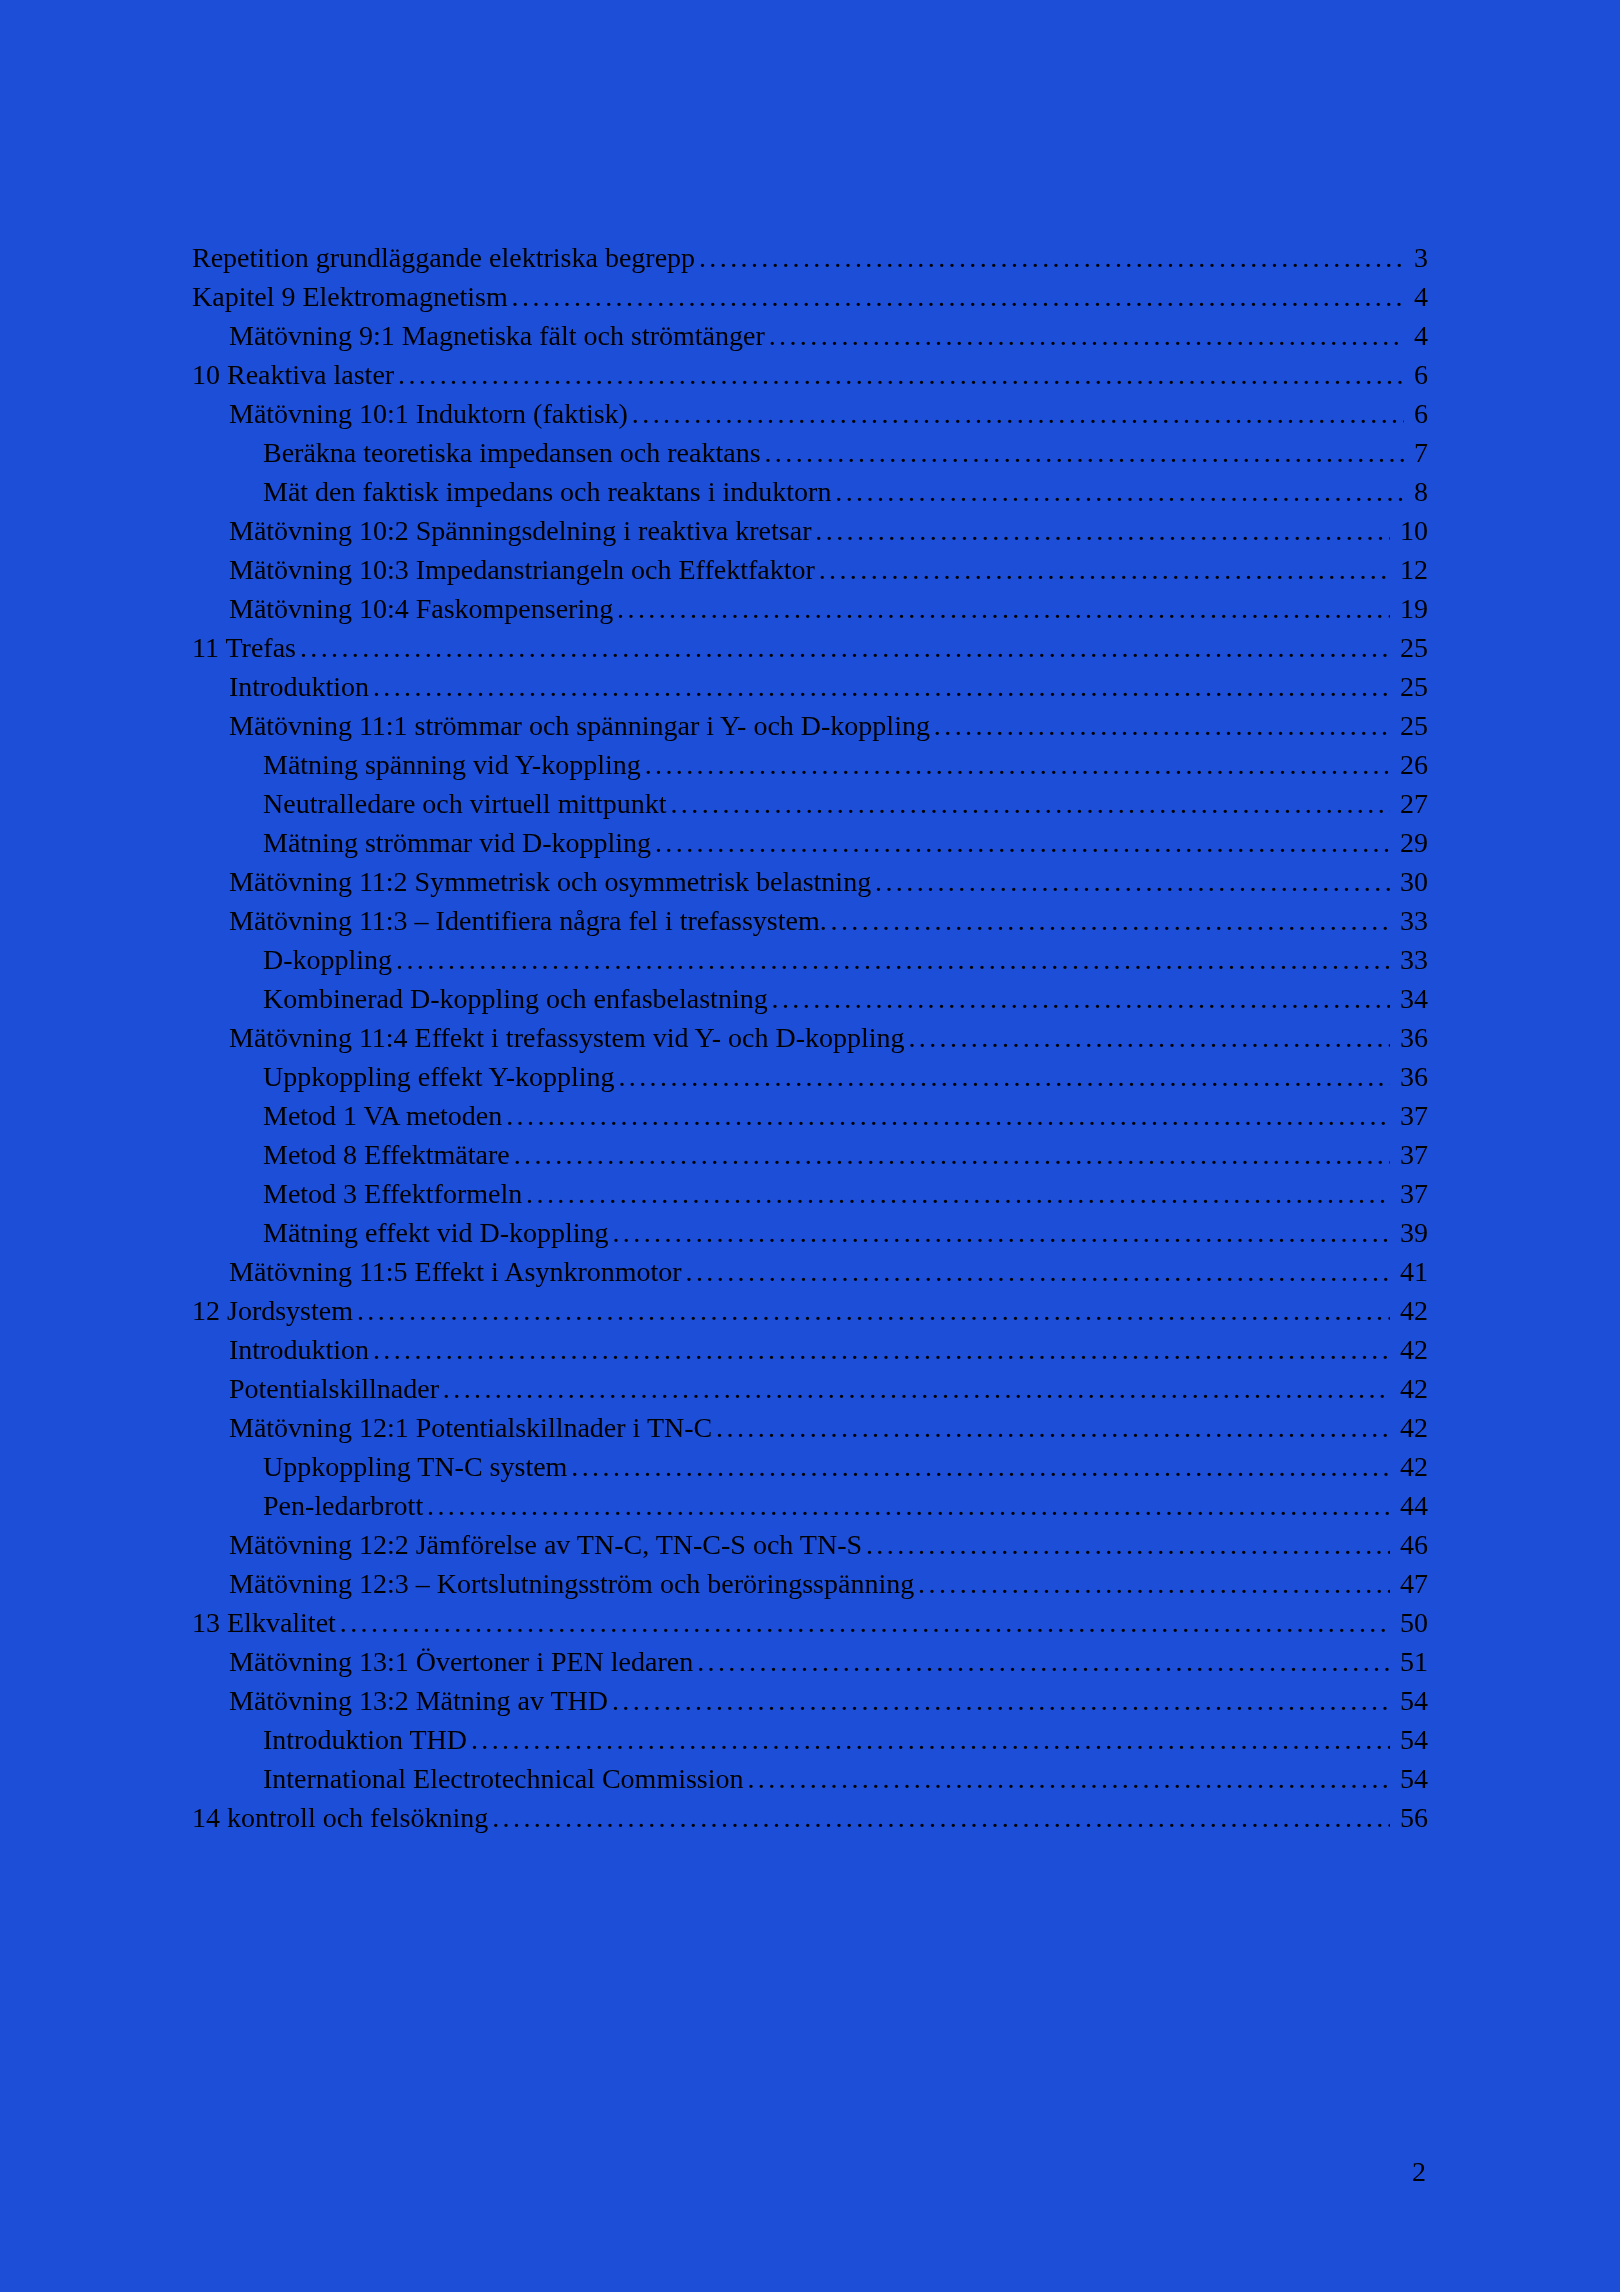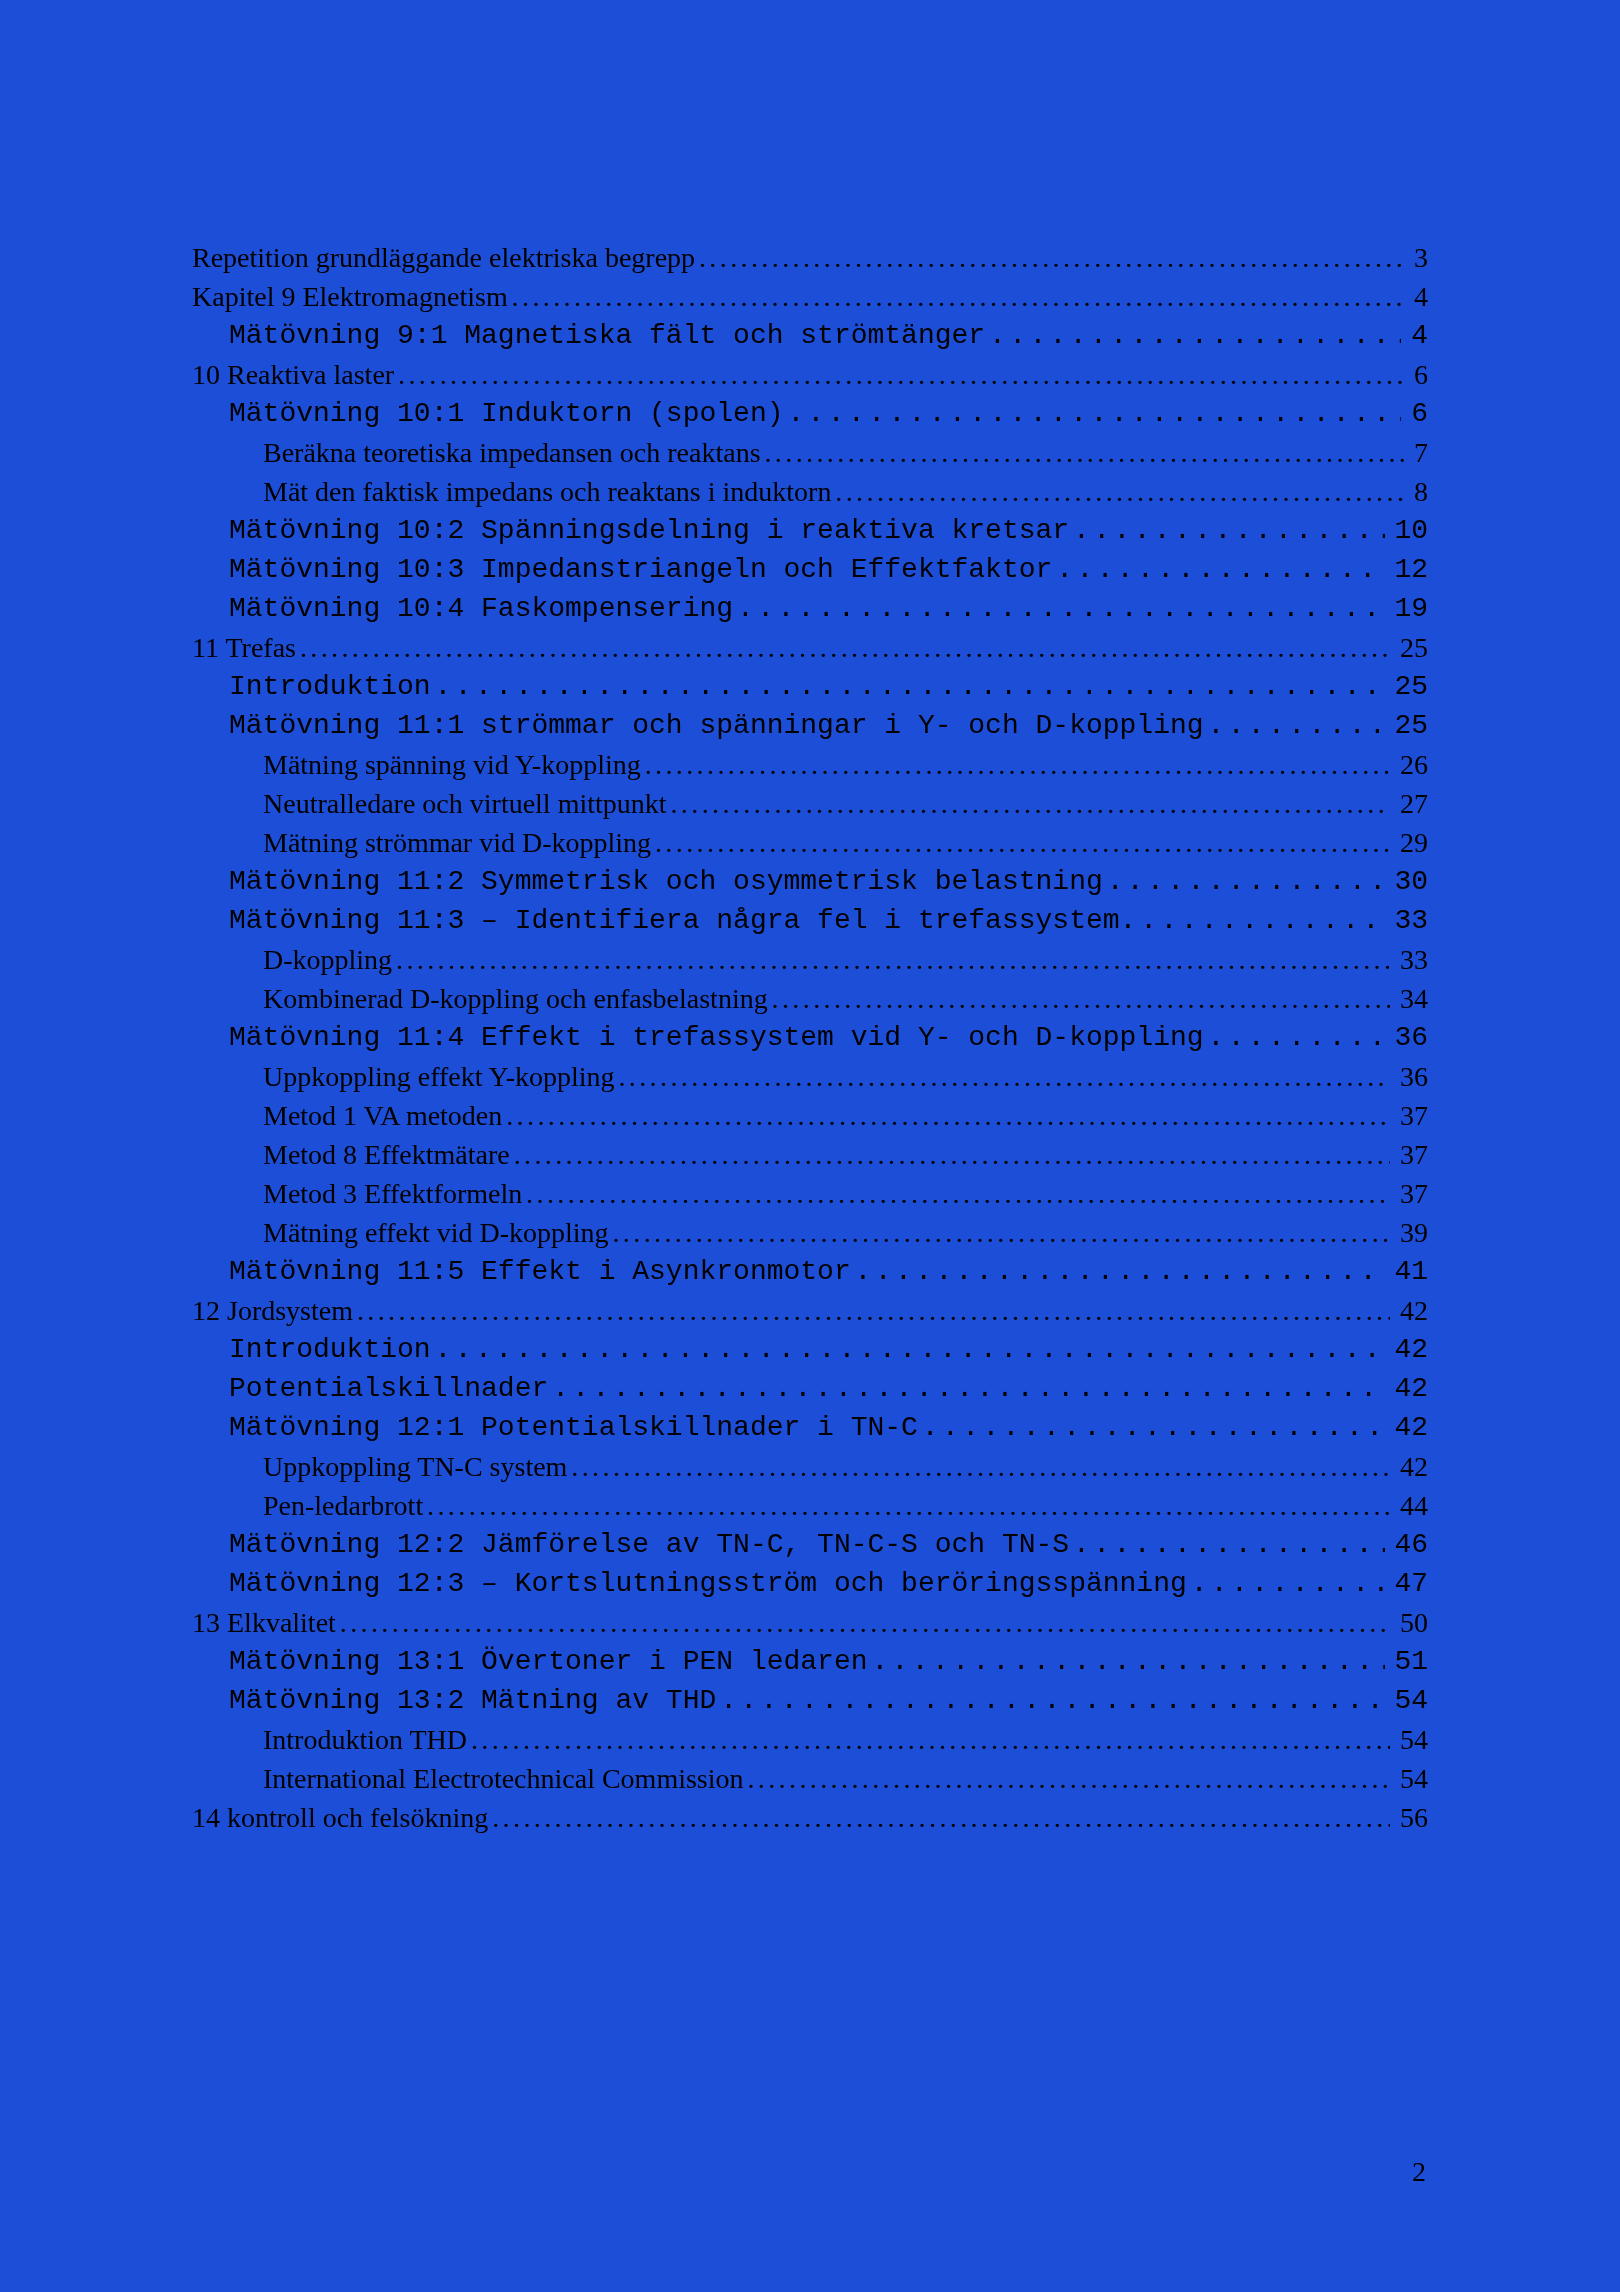--- a/index.html
+++ b/index.html
@@ -23,21 +23,21 @@
     width: 1236px;
   }
   .toc-row {
     display: flex;
     align-items: baseline;
     height: 39px;
     line-height: 39px;
     font-size: 28px;
     white-space: nowrap;
   }
-  .toc-row.level-1 { padding-left: 37px; font-family: Liberation Mono, monospace; }
+  .toc-row.level-1 { padding-left: 37px; }
   .toc-row.level-2 { padding-left: 71px; }
   .toc-title {
     flex: 0 0 auto;
   }
   .toc-dots {
     flex: 1 1 auto;
     overflow: hidden;
     white-space: nowrap;
     margin-left: 3.9px;
     min-width: 0;
@@ -79,21 +79,21 @@
     <span class="toc-title">Mätövning 9:1 Magnetiska fält och strömtänger</span>
     <span class="toc-dots"></span>
     <span class="toc-page">4</span>
   </div>
       <div class="toc-row level-0">
     <span class="toc-title">10 Reaktiva laster</span>
     <span class="toc-dots"></span>
     <span class="toc-page">6</span>
   </div>
       <div class="toc-row level-1">
-    <span class="toc-title">Mätövning 10:1 Induktorn (spolen)</span>
+    <span class="toc-title">Mätövning 10:1 Induktorn (faktisk)</span>
     <span class="toc-dots"></span>
     <span class="toc-page">6</span>
   </div>
       <div class="toc-row level-2">
     <span class="toc-title">Beräkna teoretiska impedansen och reaktans</span>
     <span class="toc-dots"></span>
     <span class="toc-page">7</span>
   </div>
       <div class="toc-row level-2">
     <span class="toc-title">Mät den faktisk impedans och reaktans i induktorn</span>

